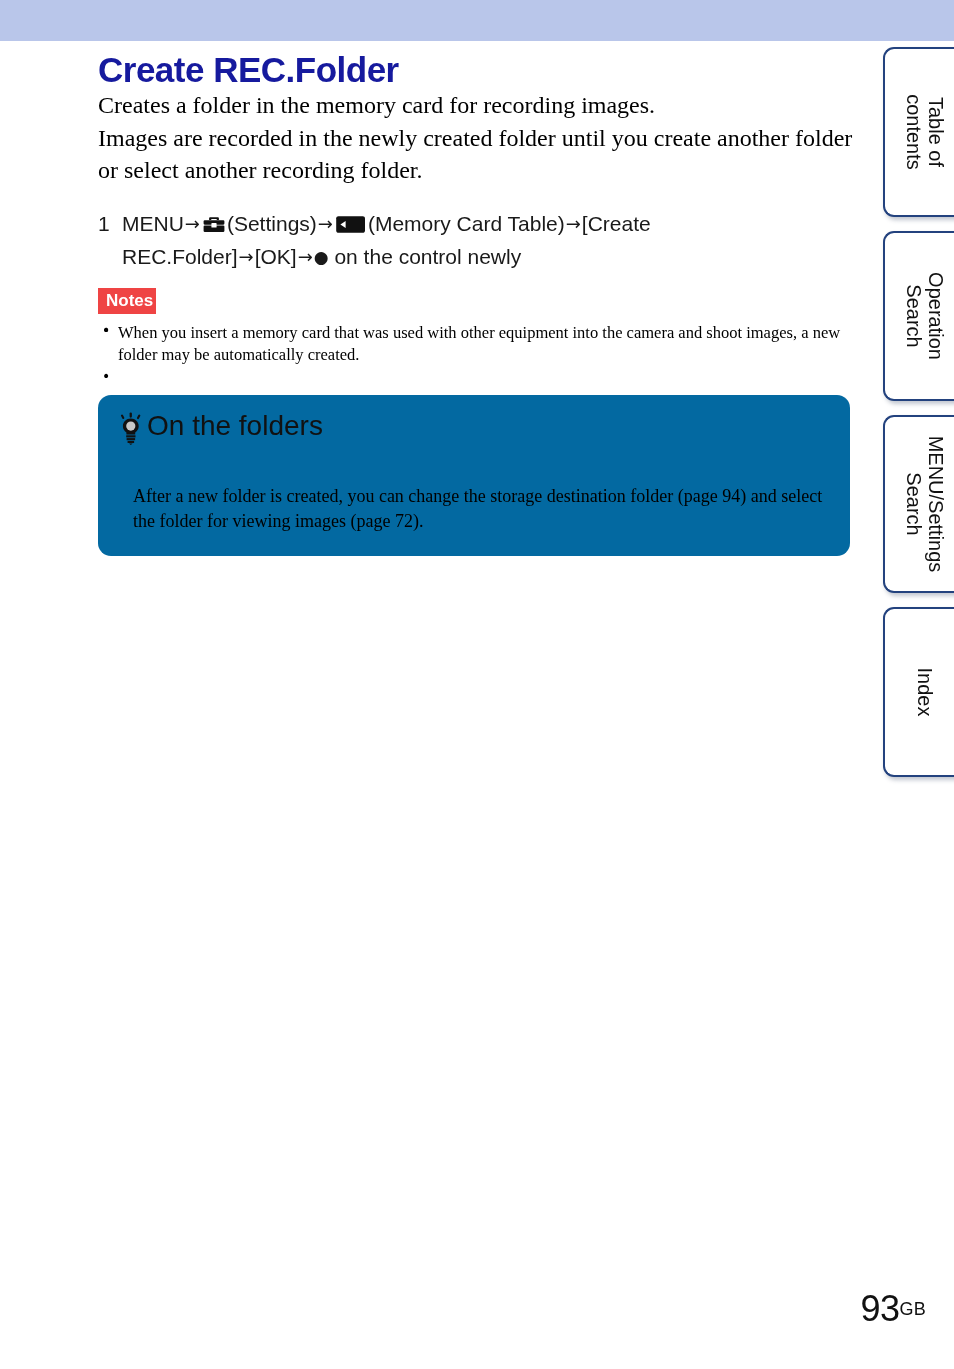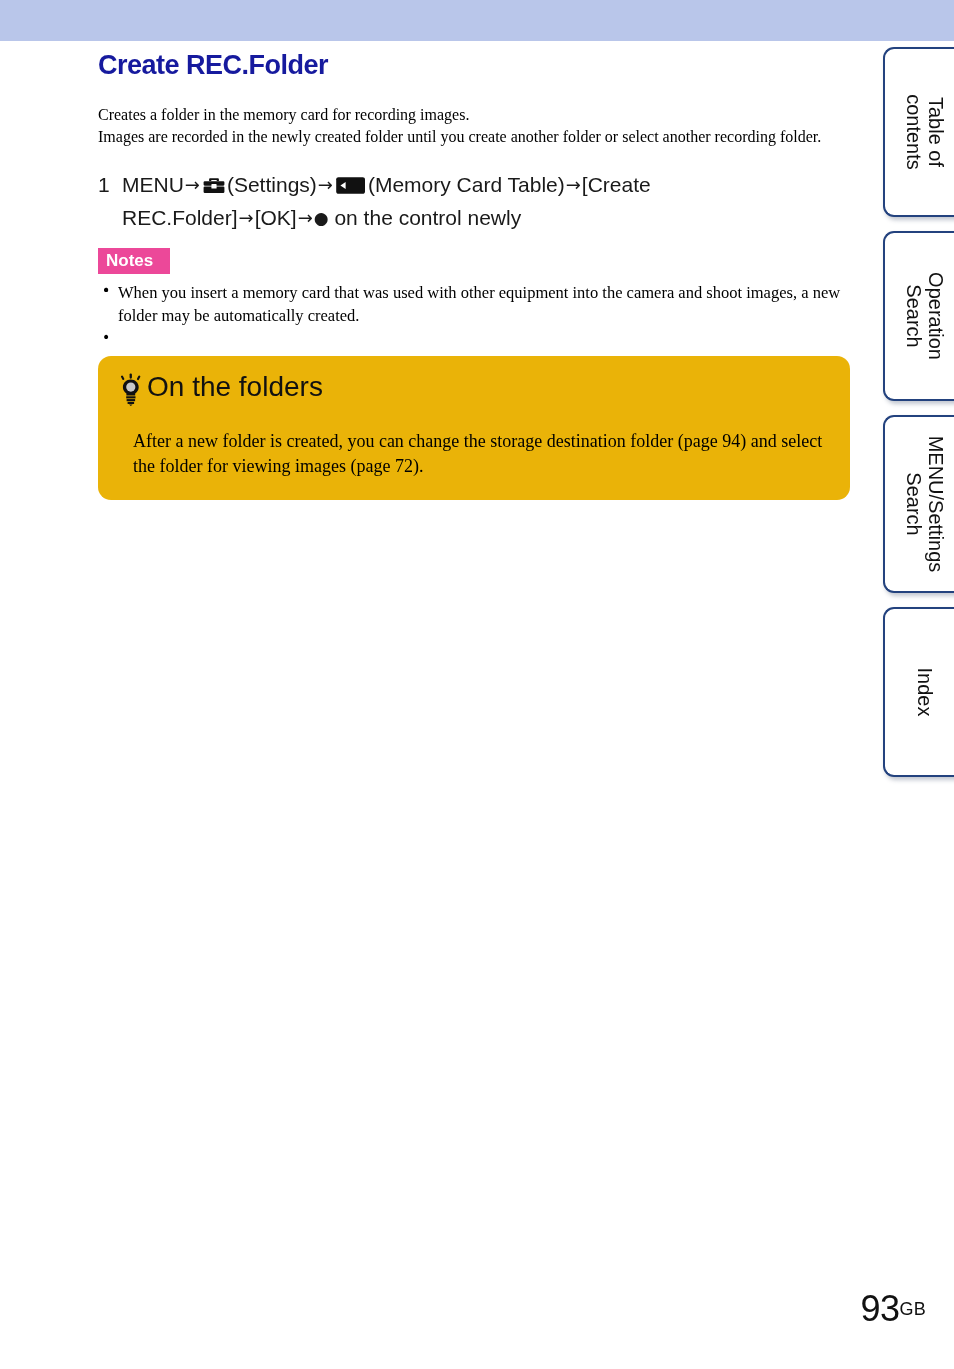--- a/index.html
+++ b/index.html
@@ -29,33 +29,32 @@
   #content {
     position: absolute;
     left: 98px;
     top: 41px;
     width: 760px;
   }
 
   #page-title {
     font-family: "Liberation Sans", sans-serif;
     font-weight: bold;
-    font-size: 27px;
+    font-size: 35px;
     color: #161a9e;
     letter-spacing: -0.5px;
     margin: 9px 0 0 0;
     line-height: 1.12;
   }
 
   #intro {
     font-family: "Liberation Serif", serif;
-    font-size: 16px;
+    font-size: 24px;
     color: #000;
     line-height: 1.36;
-    margin-top: 24px;
     width: 756px;
   }
 
   
   #step-block {
     margin-top: 22px;
     display: flex;
     font-family: "Liberation Sans", sans-serif;
     font-size: 21px;
     color: #1a1a1a;
@@ -87,26 +86,26 @@
     vertical-align: -3px;
     margin: 0 2px;
   }
 
   
   #notes-section {
     margin-top: 16px;
   }
   #notes-badge {
     display: inline-block;
-    background: #ec4899;
+    background: #ef4444;
     color: #ffffff;
     font-family: "Liberation Sans", sans-serif;
     font-weight: bold;
     font-size: 17px;
-    padding: 3px 17px 4px 8px;
+    padding: 3px 3px 4px 8px;
     line-height: 1.12;
   }
   #notes-list {
     list-style: none;
     margin: 8px 0 0 0;
     padding: 0;
     font-family: "Liberation Serif", serif;
     font-size: 16.5px;
     line-height: 1.37;
     color: #000;
@@ -122,21 +121,21 @@
     left: 4px;
     top: -1px;
     font-family: "DejaVu Sans", sans-serif;
     font-size: 14px;
   }
 
   
   #tip-box {
     margin-top: 28px;
     width: 752px;
-    background: #eab308;
+    background: #0369a1;
     border-radius: 13px;
     padding: 16px 20px 22px 18px;
     box-sizing: border-box;
   }
   #tip-heading {
     display: flex;
     align-items: flex-start;
     font-family: "Liberation Sans", sans-serif;
     font-size: 28px;
     color: #111;
@@ -145,21 +144,21 @@
   #bulb-icon {
     flex: 0 0 auto;
     margin-right: 1px;
     margin-top: 1px;
   }
   #tip-body {
     font-family: "Liberation Serif", serif;
     font-size: 18px;
     line-height: 1.38;
     color: #000;
-    margin-top: 17px;
+    margin-top: 33px;
     padding-left: 17px;
     max-width: 700px;
   }
 
   
   #tab-rail {
     position: absolute;
     right: 0;
     top: 41px;
     width: 76px;

